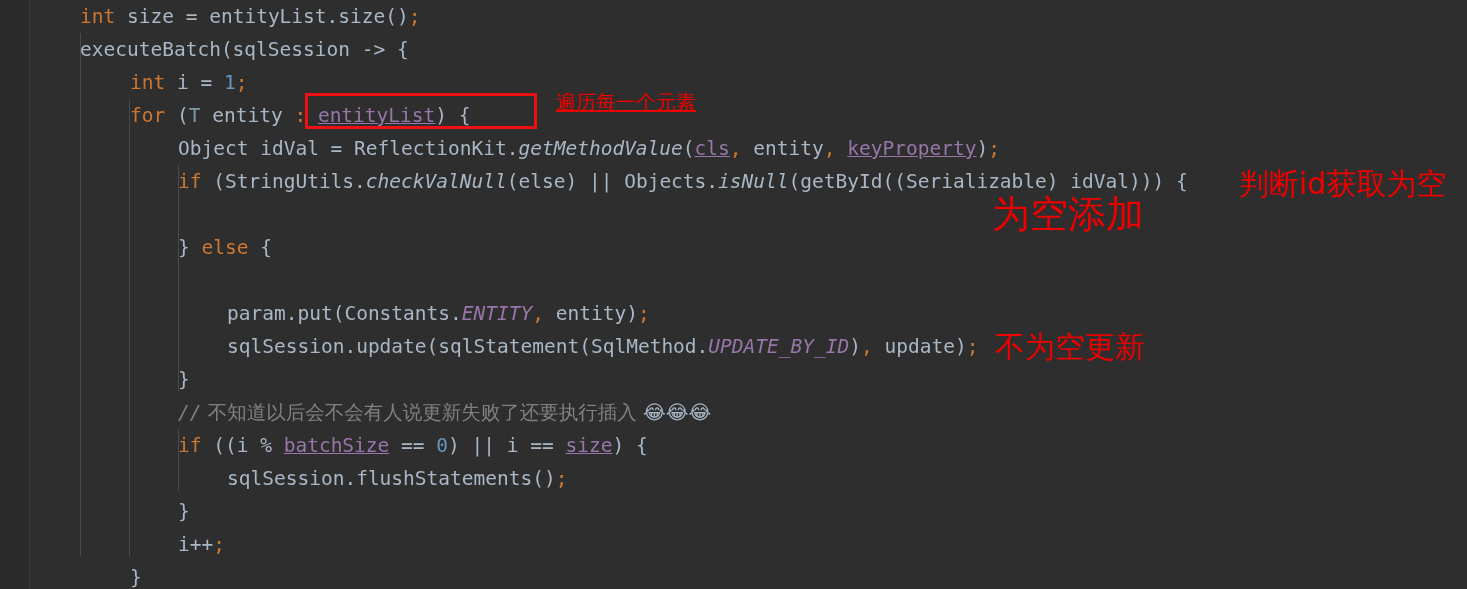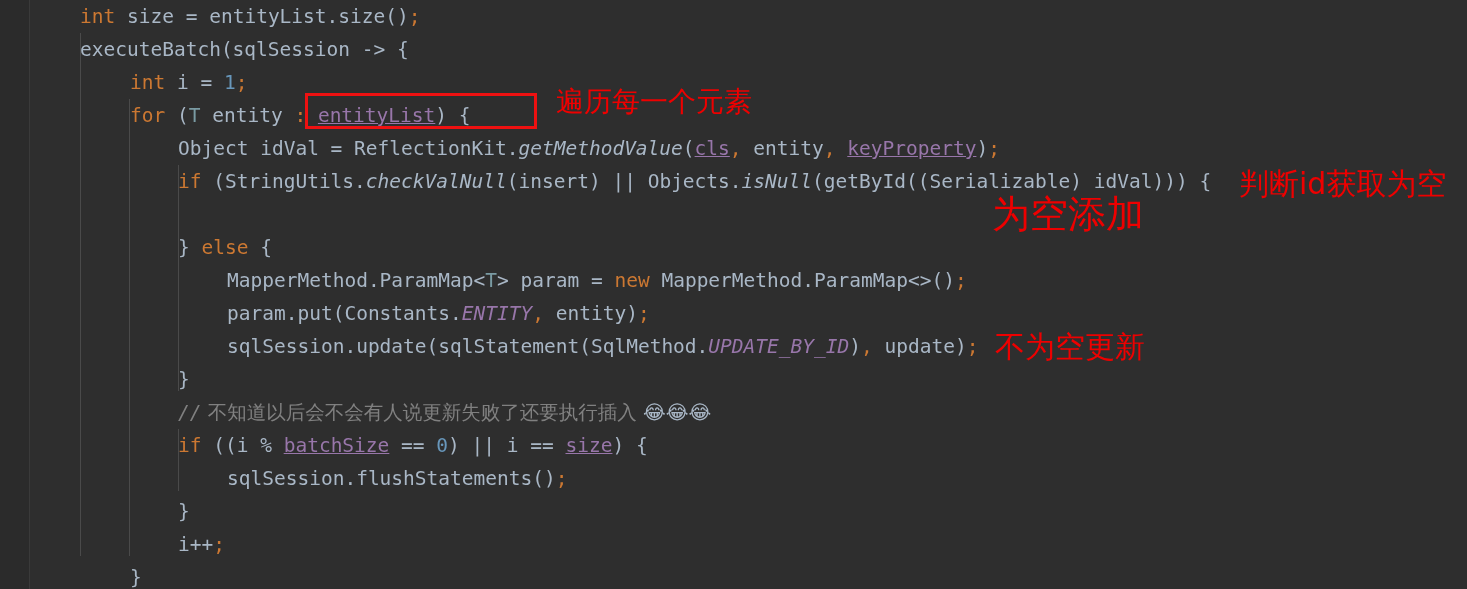--- a/index.html
+++ b/index.html
@@ -96,23 +96,22 @@
 
   <div class="gutter"></div>
   <div class="gutter-sep"></div>
 
   <div class="code" id="code-area">
       <div class="line" style="top: 0px; left: 50px;"><span class="kw">int</span><span class="id"> size </span><span class="id">=</span><span class="id"> entityList.size()</span><span class="sc">;</span></div>
       <div class="line" style="top: 33px; left: 50px;"><span class="id">executeBatch(sqlSession -&gt; {</span></div>
       <div class="line" style="top: 66px; left: 100px;"><span class="kw">int</span><span class="id"> i = </span><span class="num">1</span><span class="sc">;</span></div>
       <div class="line" style="top: 99px; left: 100px;"><span class="kw">for</span><span class="id"> (</span><span class="type">T</span><span class="id"> entity </span><span class="sc">:</span><span class="id"> </span><span class="fld">entityList</span><span class="id">) {</span></div>
       <div class="line" style="top: 132px; left: 148px;"><span class="id">Object idVal = ReflectionKit.</span><span class="mth">getMethodValue</span><span class="id">(</span><span class="fld">cls</span><span class="sc">,</span><span class="id"> entity</span><span class="sc">,</span><span class="id"> </span><span class="fld">keyProperty</span><span class="id">)</span><span class="sc">;</span></div>
-      <div class="line" style="top: 165px; left: 148px;"><span class="kw">if</span><span class="id"> (StringUtils.</span><span class="mth">checkValNull</span><span class="id">(insert) </span><span class="id">||</span><span class="id"> Objects.</span><span class="mth">isNull</span><span class="id">(getById((Serializable) idVal))) {</span></div>
+      <div class="line" style="top: 165px; left: 148px;"><span class="kw">if</span><span class="id"> (StringUtils.</span><span class="mth">checkValNull</span><span class="id">(else) </span><span class="id">||</span><span class="id"> Objects.</span><span class="mth">isNull</span><span class="id">(getById((Serializable) idVal))) {</span></div>
       <div class="line" style="top: 231px; left: 148px;"><span class="id">} </span><span class="kw">else</span><span class="id"> {</span></div>
-      <div class="line" style="top: 264px; left: 197px;"><span class="id">MapperMethod.ParamMap&lt;</span><span class="type">T</span><span class="id">&gt; param = </span><span class="kw">new</span><span class="id"> MapperMethod.ParamMap&lt;&gt;()</span><span class="sc">;</span></div>
       <div class="line" style="top: 297px; left: 197px;"><span class="id">param.put(Constants.</span><span class="stat">ENTITY</span><span class="sc">,</span><span class="id"> entity)</span><span class="sc">;</span></div>
       <div class="line" style="top: 330px; left: 197px;"><span class="id">sqlSession.update(sqlStatement(SqlMethod.</span><span class="stat">UPDATE_BY_ID</span><span class="id">)</span><span class="sc">,</span><span class="id"> update)</span><span class="sc">;</span></div>
       <div class="line" style="top: 363px; left: 148px;"><span class="id">}</span></div>
       <div class="line" style="top: 396px; left: 148px;"><span class="cmt"><span class="slashes">//</span> 不知道以后会不会有人说更新失败了还要执行插入 </span><span class="emoji">😂😂😂</span></div>
       <div class="line" style="top: 429px; left: 148px;"><span class="kw">if</span><span class="id"> ((i % </span><span class="fld">batchSize</span><span class="id"> == </span><span class="num">0</span><span class="id">) </span><span class="id">||</span><span class="id"> i == </span><span class="fld">size</span><span class="id">) {</span></div>
       <div class="line" style="top: 462px; left: 197px;"><span class="id">sqlSession.flushStatements()</span><span class="sc">;</span></div>
       <div class="line" style="top: 495px; left: 148px;"><span class="id">}</span></div>
       <div class="line" style="top: 528px; left: 148px;"><span class="id">i++</span><span class="sc">;</span></div>
       <div class="line" style="top: 561px; left: 100px;"><span class="id">}</span></div>
     </div>
@@ -121,19 +120,19 @@
       <div class="guide" style="left: 80px; top: 33px; height: 523px;"></div>
       <div class="guide" style="left: 129px; top: 99px; height: 457px;"></div>
       <div class="guide" style="left: 178px; top: 165px; height: 66px;"></div>
       <div class="guide" style="left: 178px; top: 231px; height: 160px;"></div>
       <div class="guide" style="left: 178px; top: 429px; height: 62px;"></div>
     </div>
 
   <div class="redbox" id="hl-box" style="left: 305px; top: 93px; width: 232px; height: 36px; border-color: rgb(238, 17, 17);"></div>
 
   <div id="annos-layer">
-      <div class="anno" style="left: 556px; top: 86px; font-size: 28px; color: rgb(238, 0, 0);">遍历每一个元素</div>
+      <div class="anno" style="left: 556px; top: 86px; font-size: 20px; color: rgb(238, 0, 0); text-decoration: underline;">遍历每一个元素</div>
       <div class="anno" style="left: 1239px; top: 168px; font-size: 30px; color: rgb(238, 0, 0);">判断id获取为空</div>
       <div class="anno" style="left: 992px; top: 198px; font-size: 38px; color: rgb(238, 0, 0);">为空添加</div>
       <div class="anno" style="left: 995px; top: 331px; font-size: 30px; color: rgb(238, 0, 0);">不为空更新</div>
     </div>
 
 </div>
 
 </body></html>

